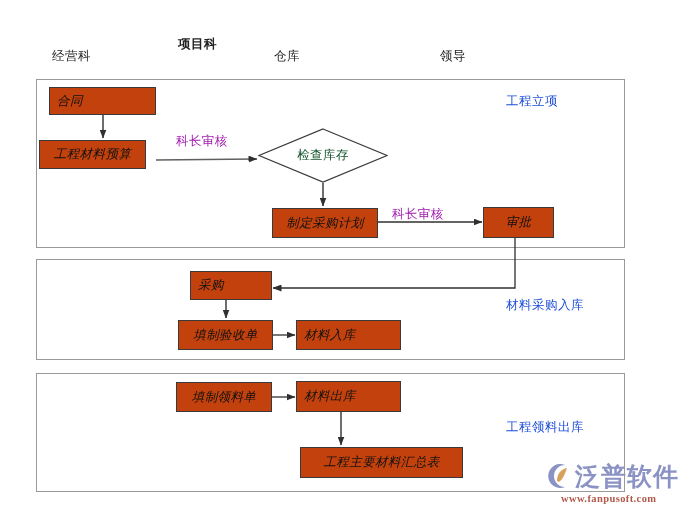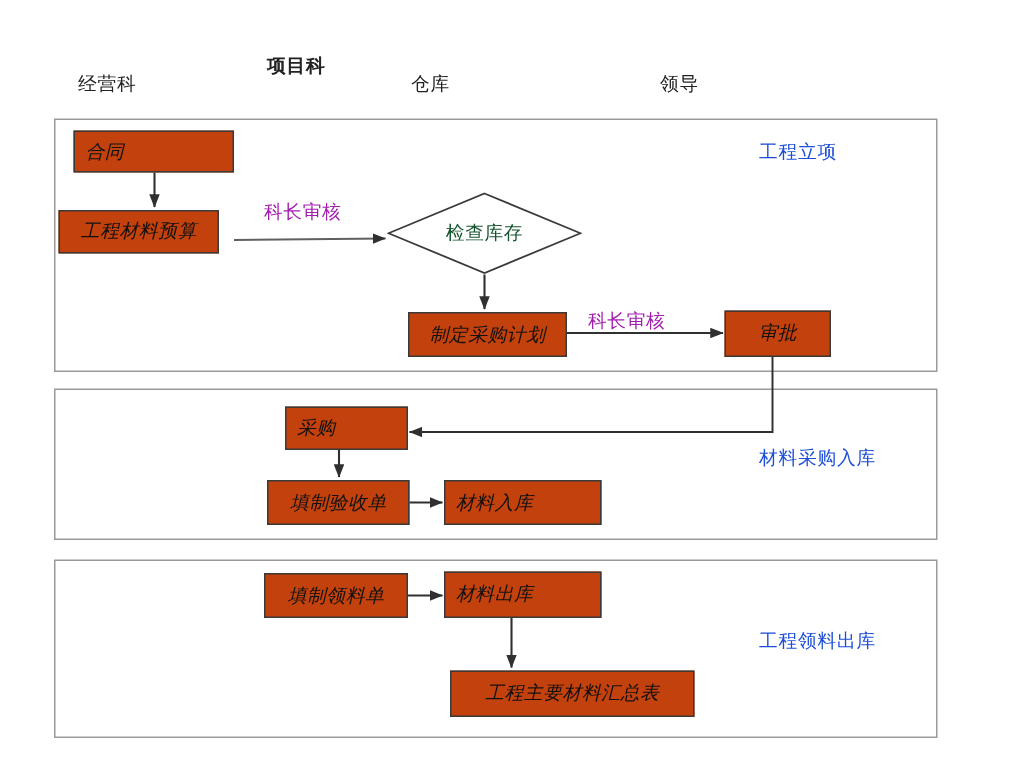--- a/index.html
+++ b/index.html
@@ -182,14 +182,24 @@
         </svg>
         <span class="dtext">检查库存</span>
       </div>
     </div>
 
   <div id="edge-labels">
       <div class="edge-label" style="left: 176px; top: 133px;">科长审核</div>
       <div class="edge-label" style="left: 392px; top: 206px;">科长审核</div>
     </div>
 
+  <div class="watermark" id="watermark" style="left: 545px; top: 462px;">
+    <div class="wm-row">
+      <svg width="30" height="28" viewBox="0 0 30 28">
+        <path d="M20 3 A12 12 0 1 0 20 25 A10 10 0 1 1 20 3 Z" fill="#8b93c4"></path>
+        <path d="M12 19 C12 12, 16 7, 22 6 C20 12, 18 17, 14 20 Z" fill="#d9a05b"></path>
+      </svg>
+      <span class="wm-text">泛普软件</span>
+    </div>
+    <div class="wm-url">www.fanpusoft.com</div>
+  </div>
 
 </div>
 
 </body></html>

